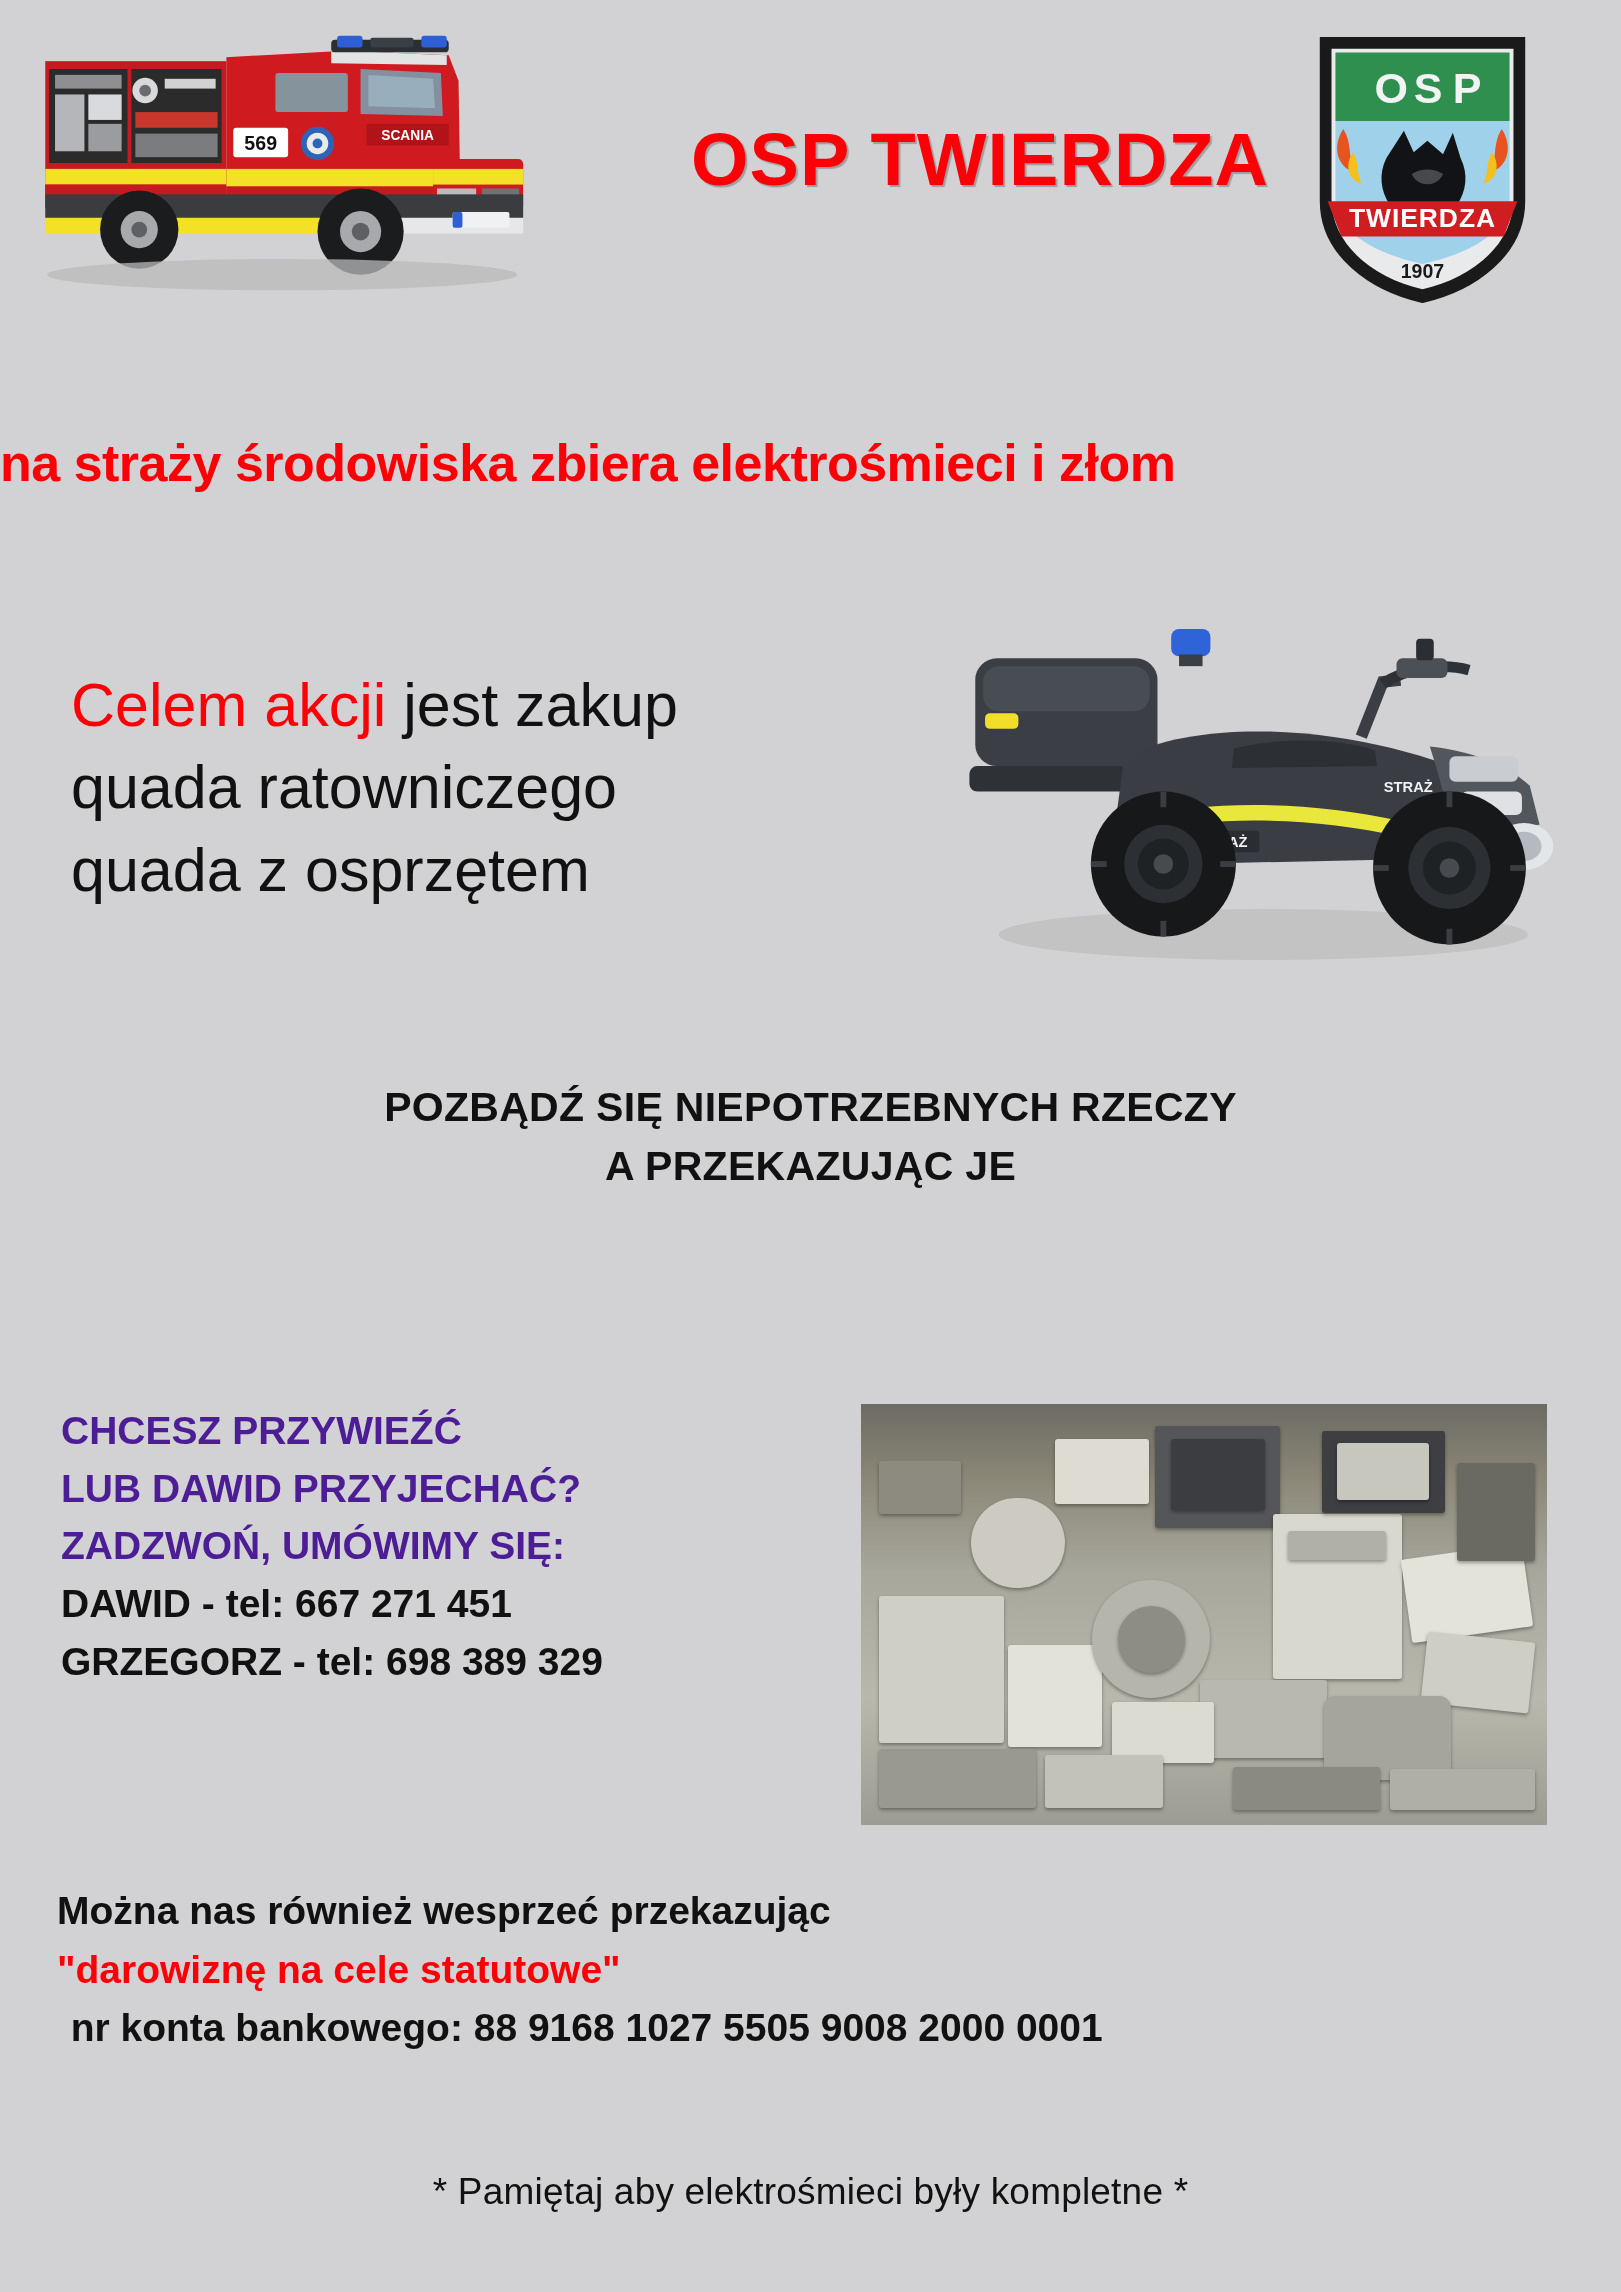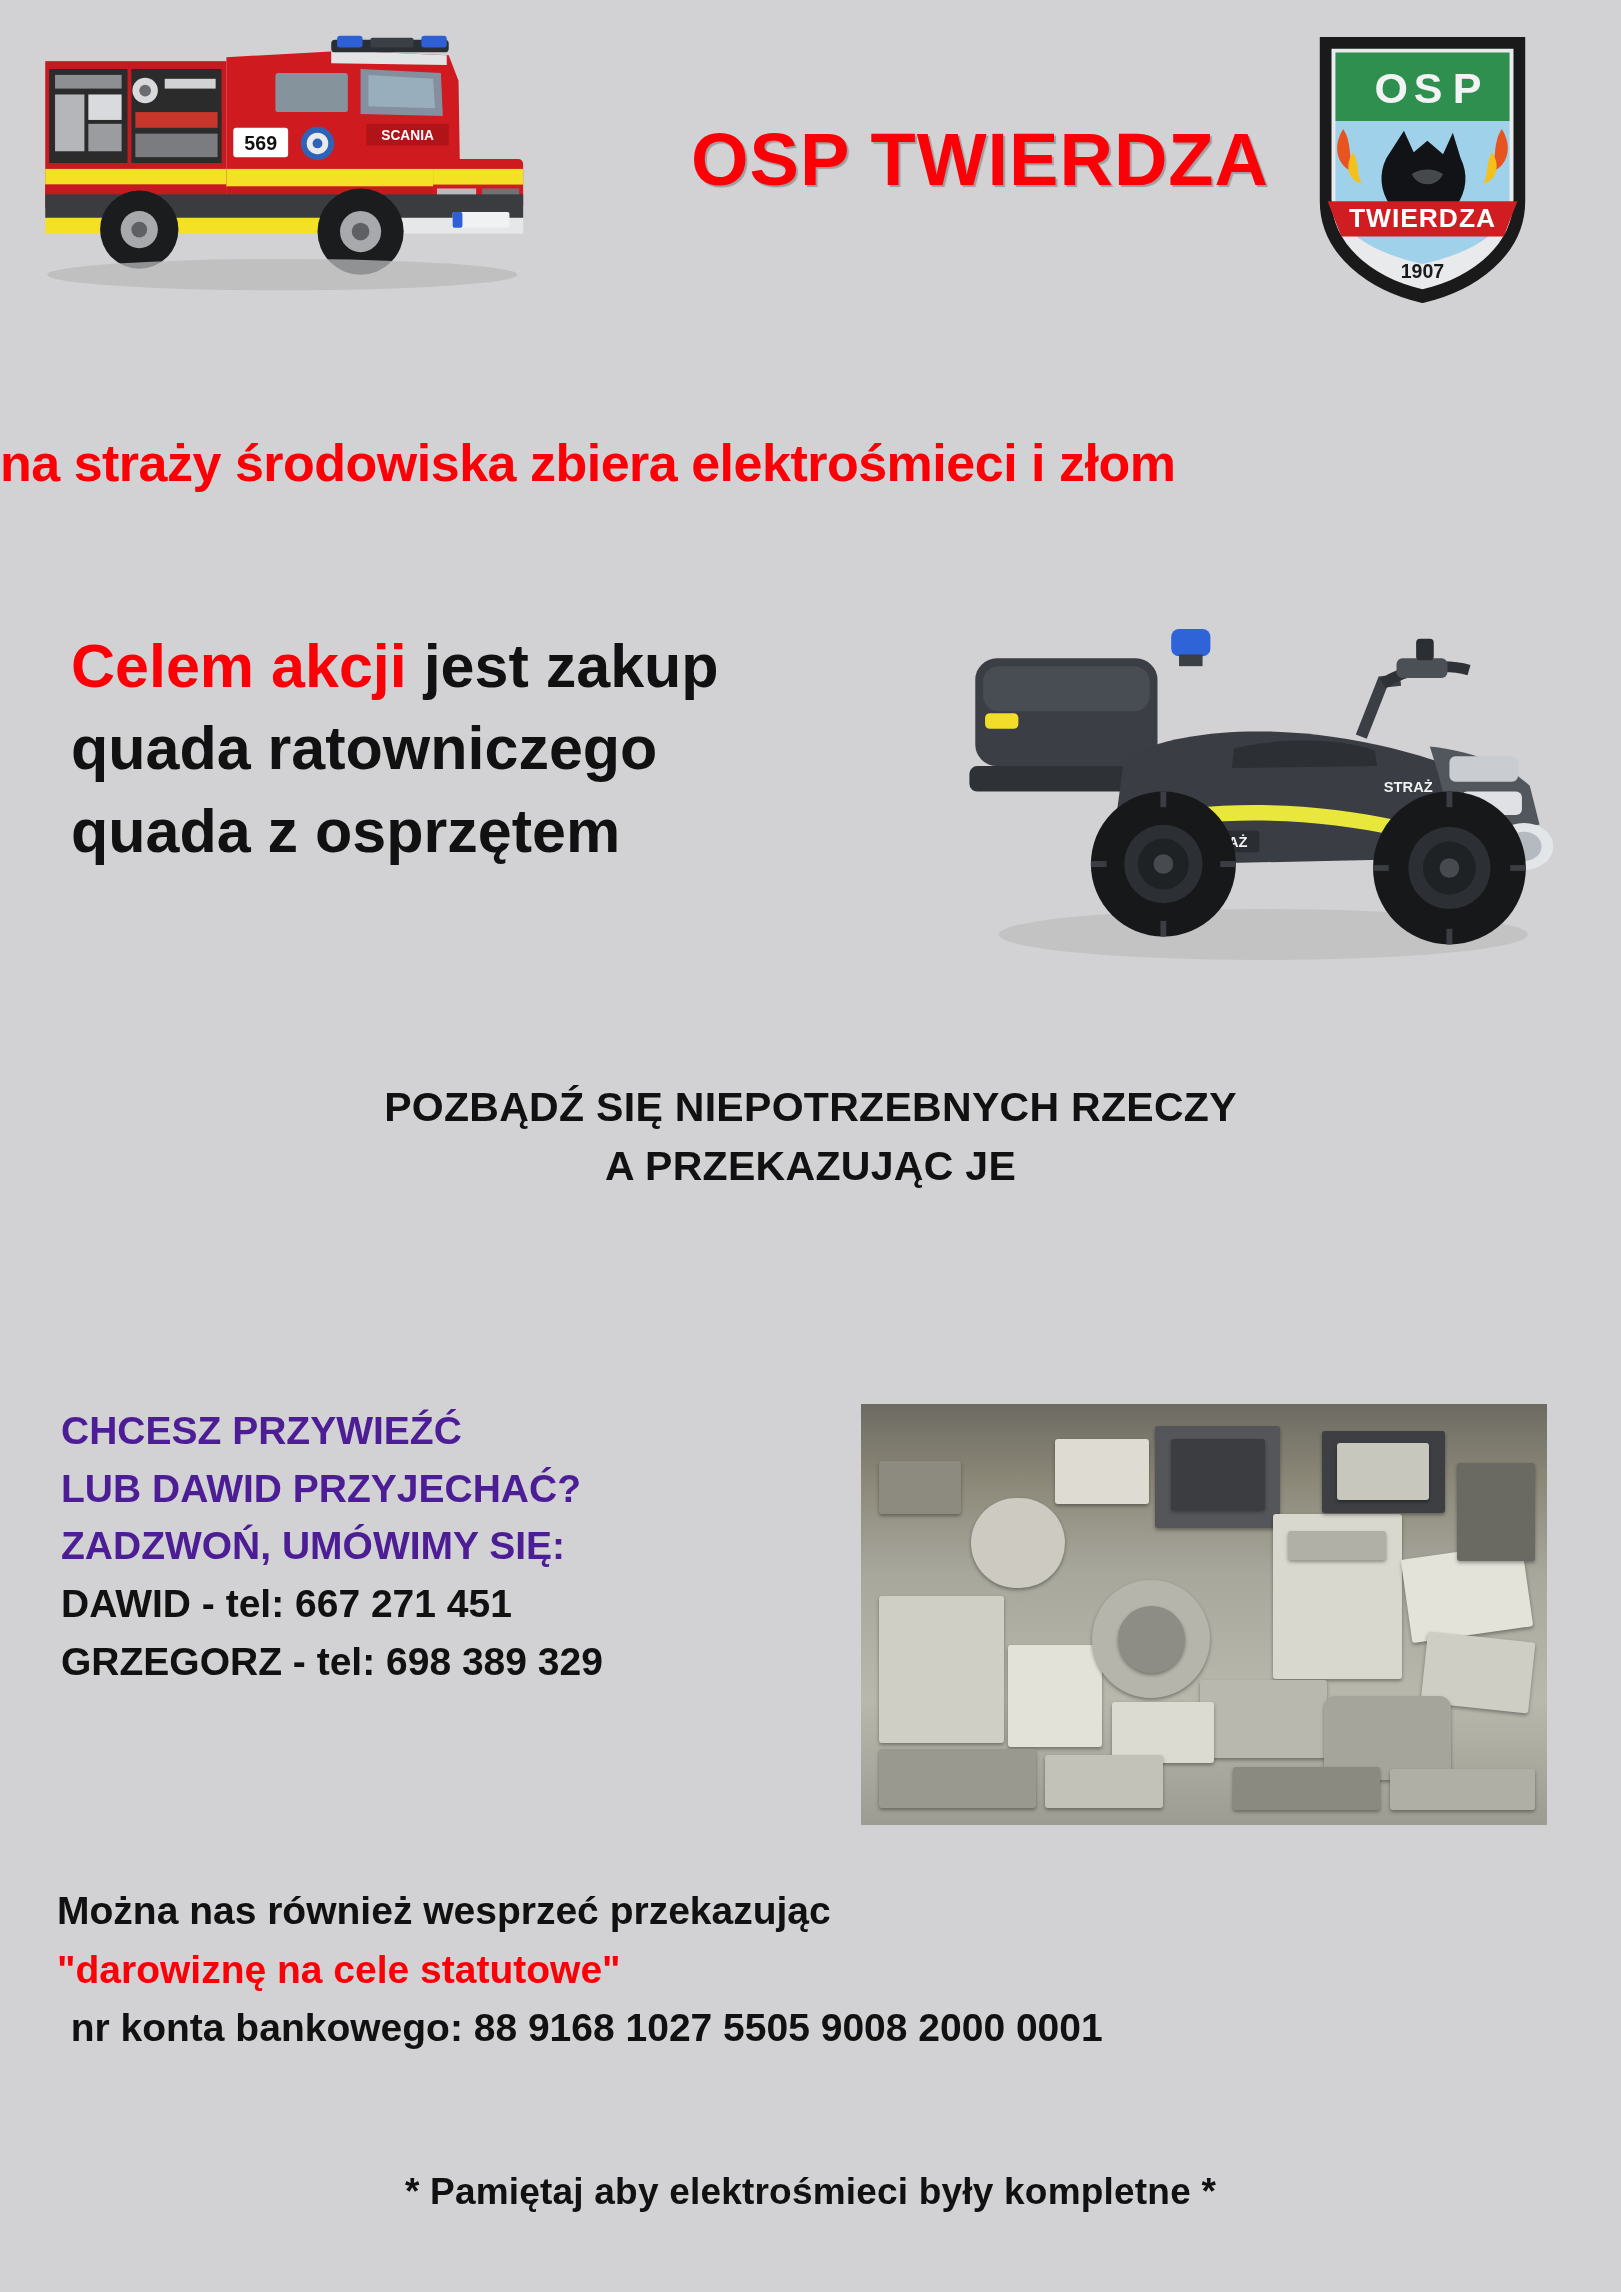--- a/index.html
+++ b/index.html
@@ -69,25 +69,25 @@
     text-align: left;
     color: #fb0007;
     font-size: 52px;
     font-weight: bold;
     letter-spacing: -0.5px;
   }
 
   
   .goal {
     position: absolute;
-    top: 625px;
+    top: 664px;
     left: 71px;
     width: 882px;
     font-size: 61px;
-    font-weight: bold;
+    font-weight: normal;
     line-height: 1.35;
     color: #111;
   }
   .goal .red { color: #fb0007; }
 
   .quad {
     position: absolute;
     right: 54px;
     top: 564px;
     width: 627px;
@@ -151,21 +151,21 @@
   .donation .acct { padding-left: 13.7px; }
 
   
   .footer {
     position: absolute;
     top: 2171px;
     left: 0;
     width: 1621px;
     text-align: center;
     font-size: 37px;
-    font-weight: bold;
+    font-weight: normal;
     color: #111;
     letter-spacing: 0.2px;
   }
 
   
 
   
   .junk-bg {
     position: absolute;
     inset: 0;

